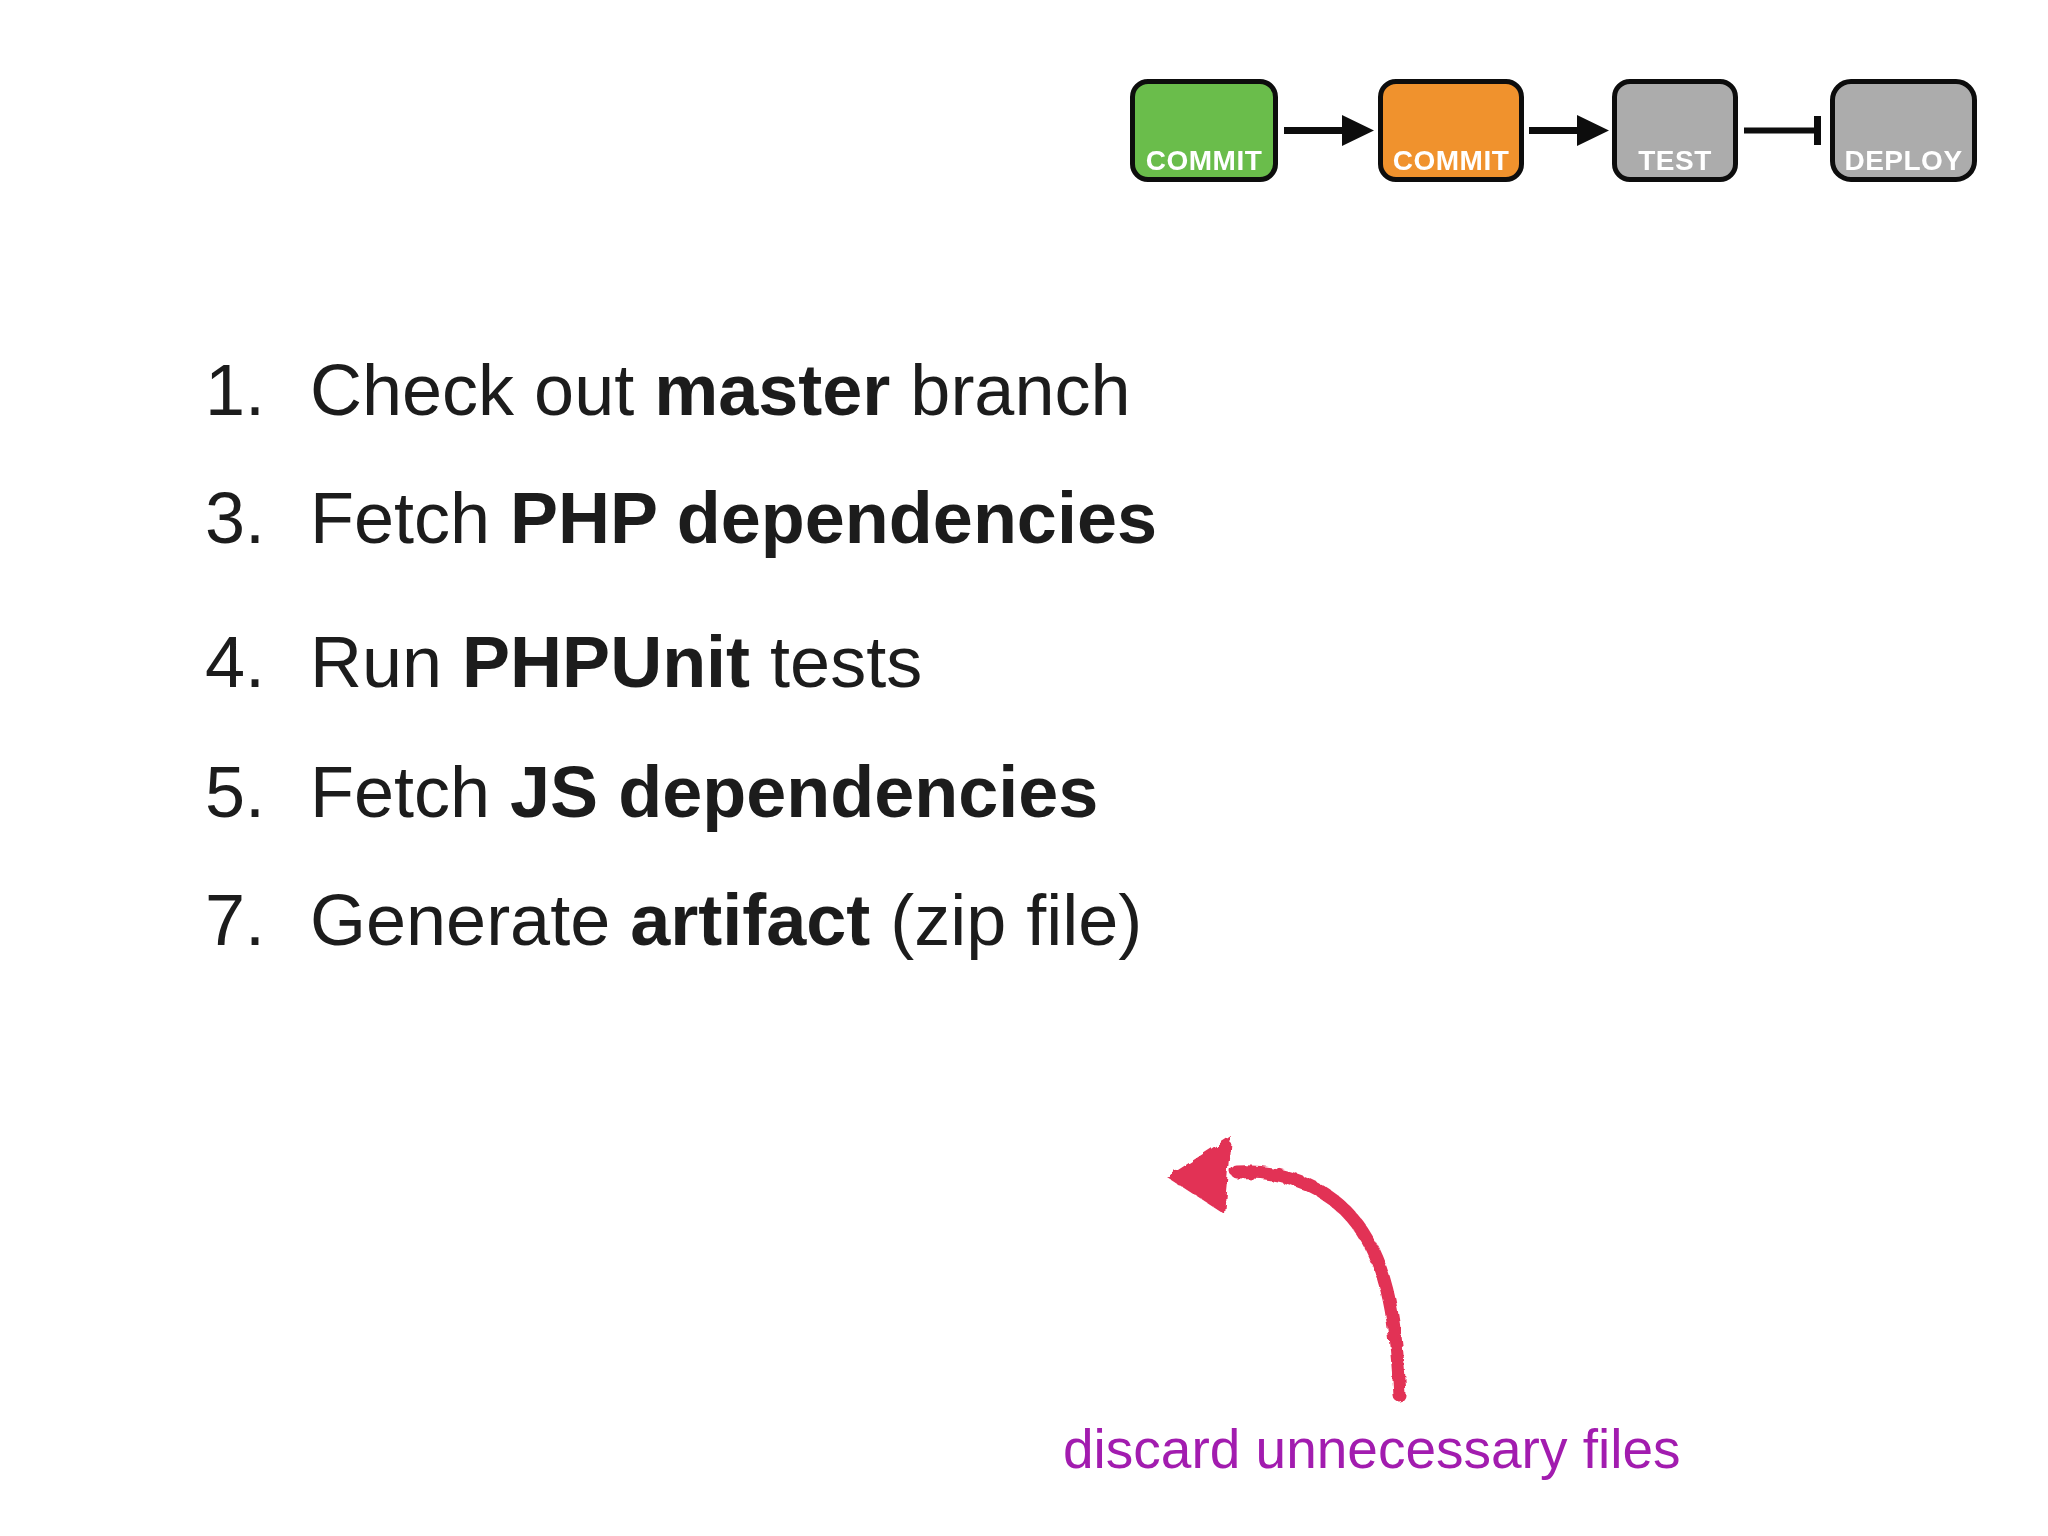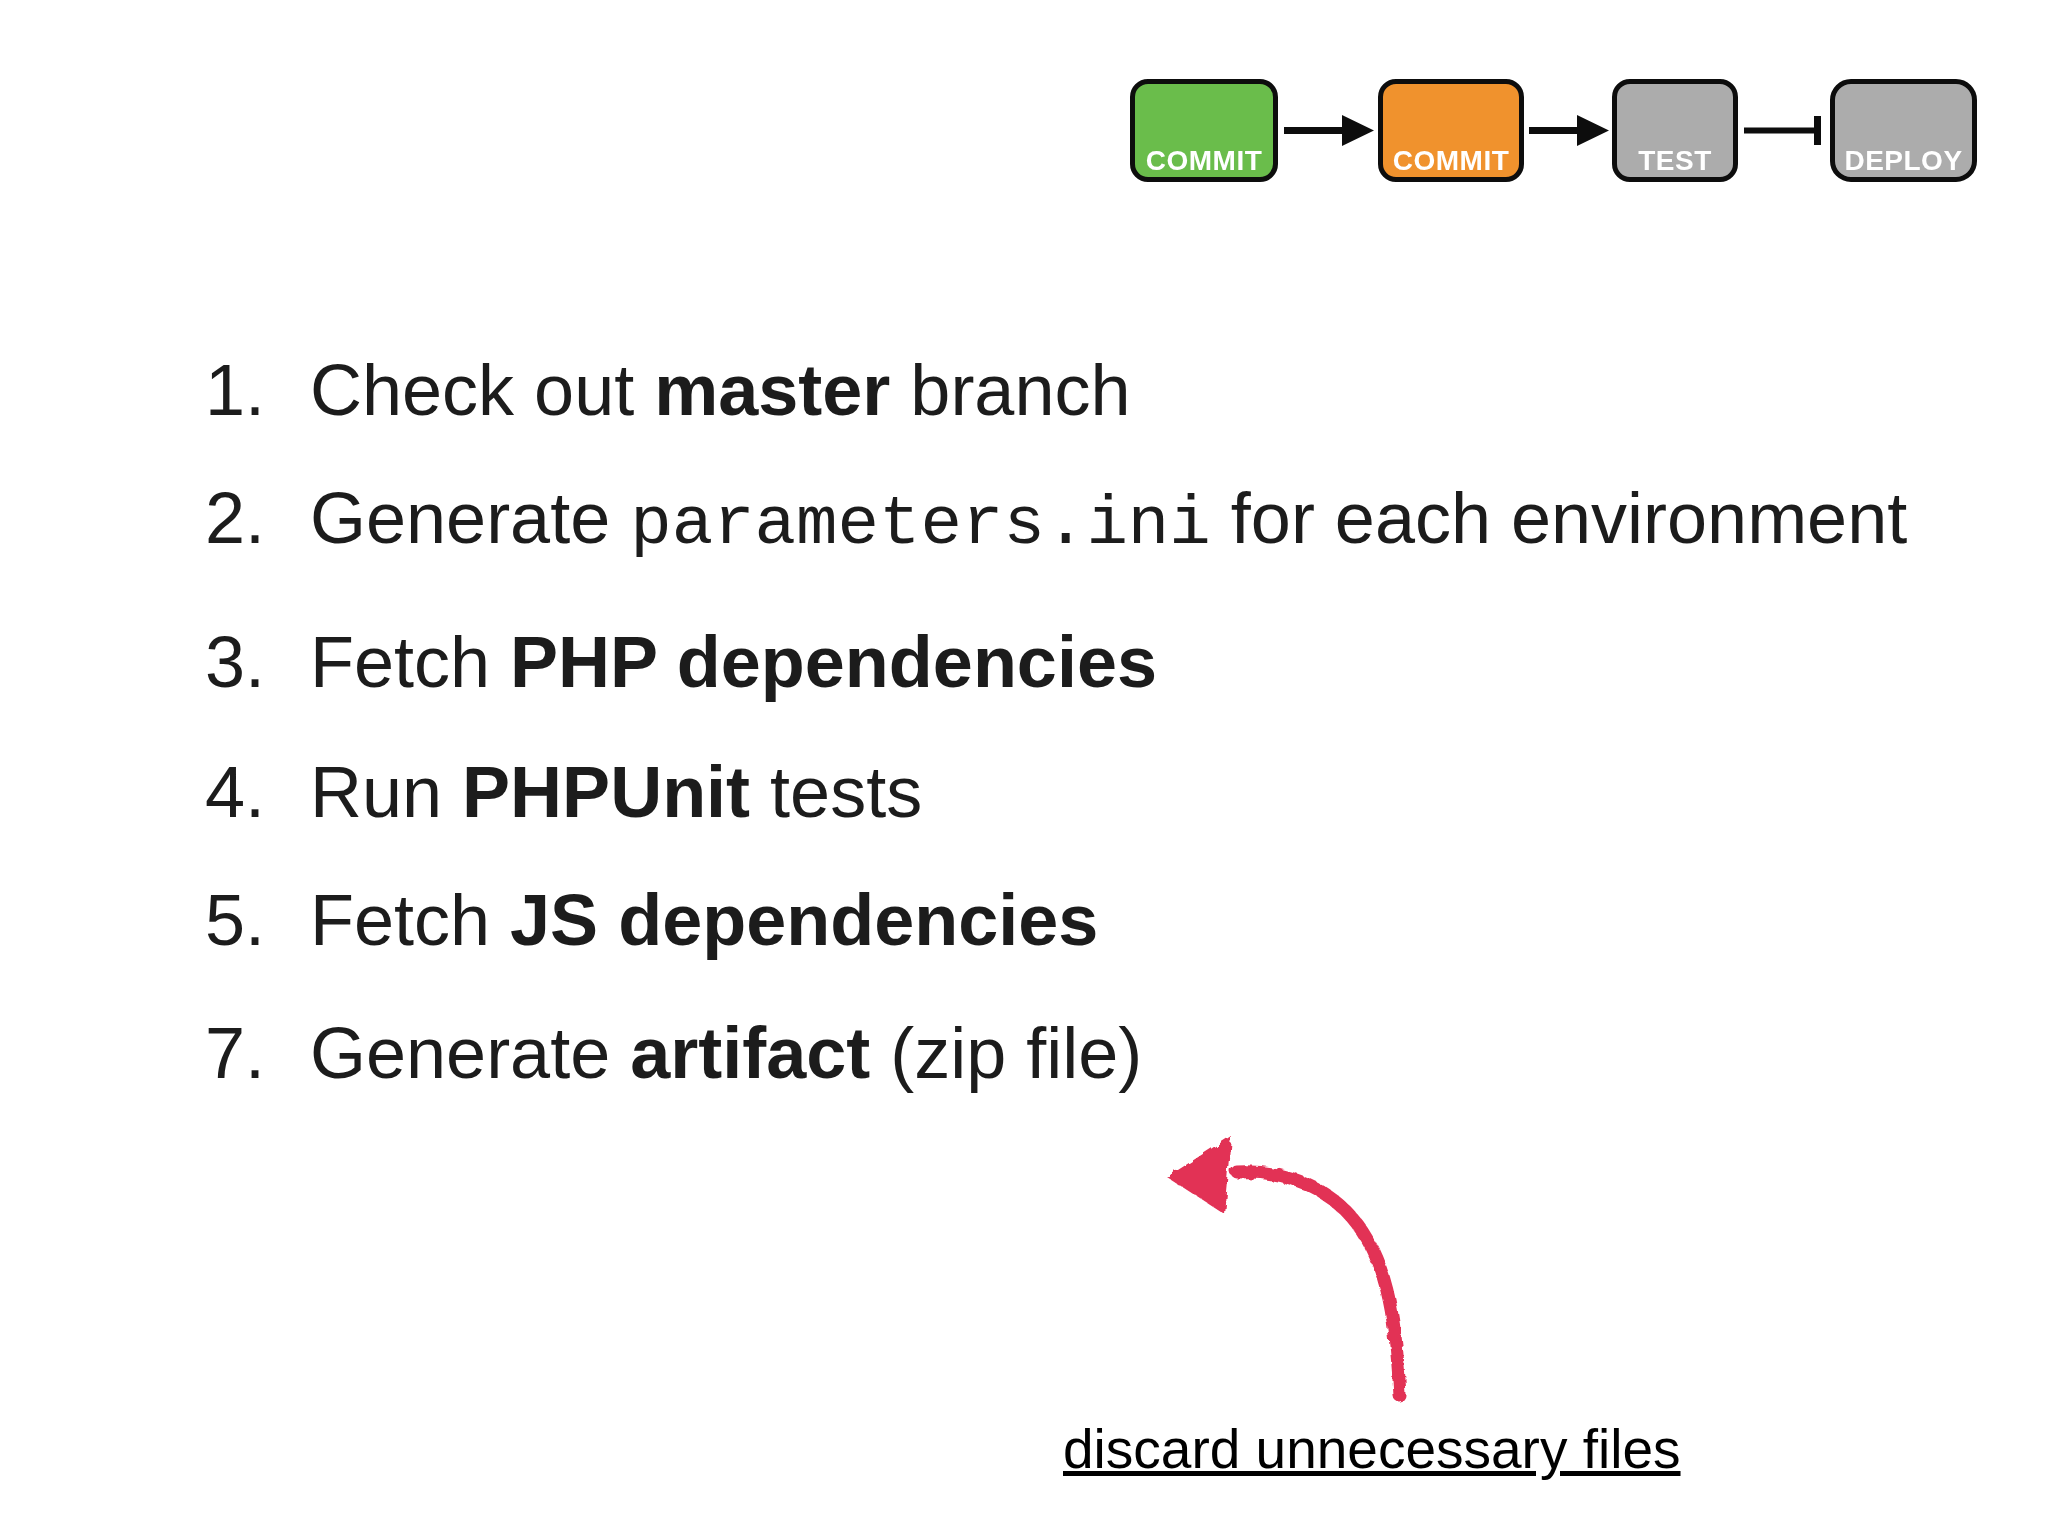--- a/index.html
+++ b/index.html
@@ -108,23 +108,20 @@
     <div class="stage-box stage-deploy" style="background: rgb(172, 172, 172); border-radius: 21px;">
       <span>DEPLOY</span>
     </div>
   </div>
 
   <div class="build-steps" id="build-steps">
     <div class="list-item">
       <span class="item-num">1.</span><span>Check out </span><span class="emph bold">master</span><span> branch</span>
     </div>
 
-    <div class="list-item">
-      <span class="item-num">2.</span><span>Generate </span><span class="emph mono">parameters.ini</span><span> for each environment</span>
-    </div>
 
     <div class="list-item">
       <span class="item-num">3.</span><span>Fetch </span><span class="emph bold">PHP dependencies</span><span></span>
     </div>
 
     <div class="list-item">
       <span class="item-num">4.</span><span>Run </span><span class="emph bold">PHPUnit</span><span> tests</span>
     </div>
 
     <div class="list-item">
@@ -145,15 +142,15 @@
           <feDisplacementMap in="SourceGraphic" in2="n" scale="7"></feDisplacementMap>
         </filter>
       </defs>
       <g filter="url(#rough)">
         <path d="M 1400 1396 C 1396 1318 1387 1252 1345 1210 C 1313 1179 1272 1170 1237 1172" fill="none" stroke="currentColor" stroke-width="13" stroke-linecap="round"></path>
         <polygon points="1167,1177 1231,1136 1224,1214" fill="currentColor"></polygon>
       </g>
     </svg>
   </div>
 
-  <div class="annotation-text" style="color: #000000; text-decoration: underline;">discard unnecessary files</div>
+  <div class="annotation-text" style="color: #a21caf;">discard unnecessary files</div>
 
 </div>
 
 </body></html>

